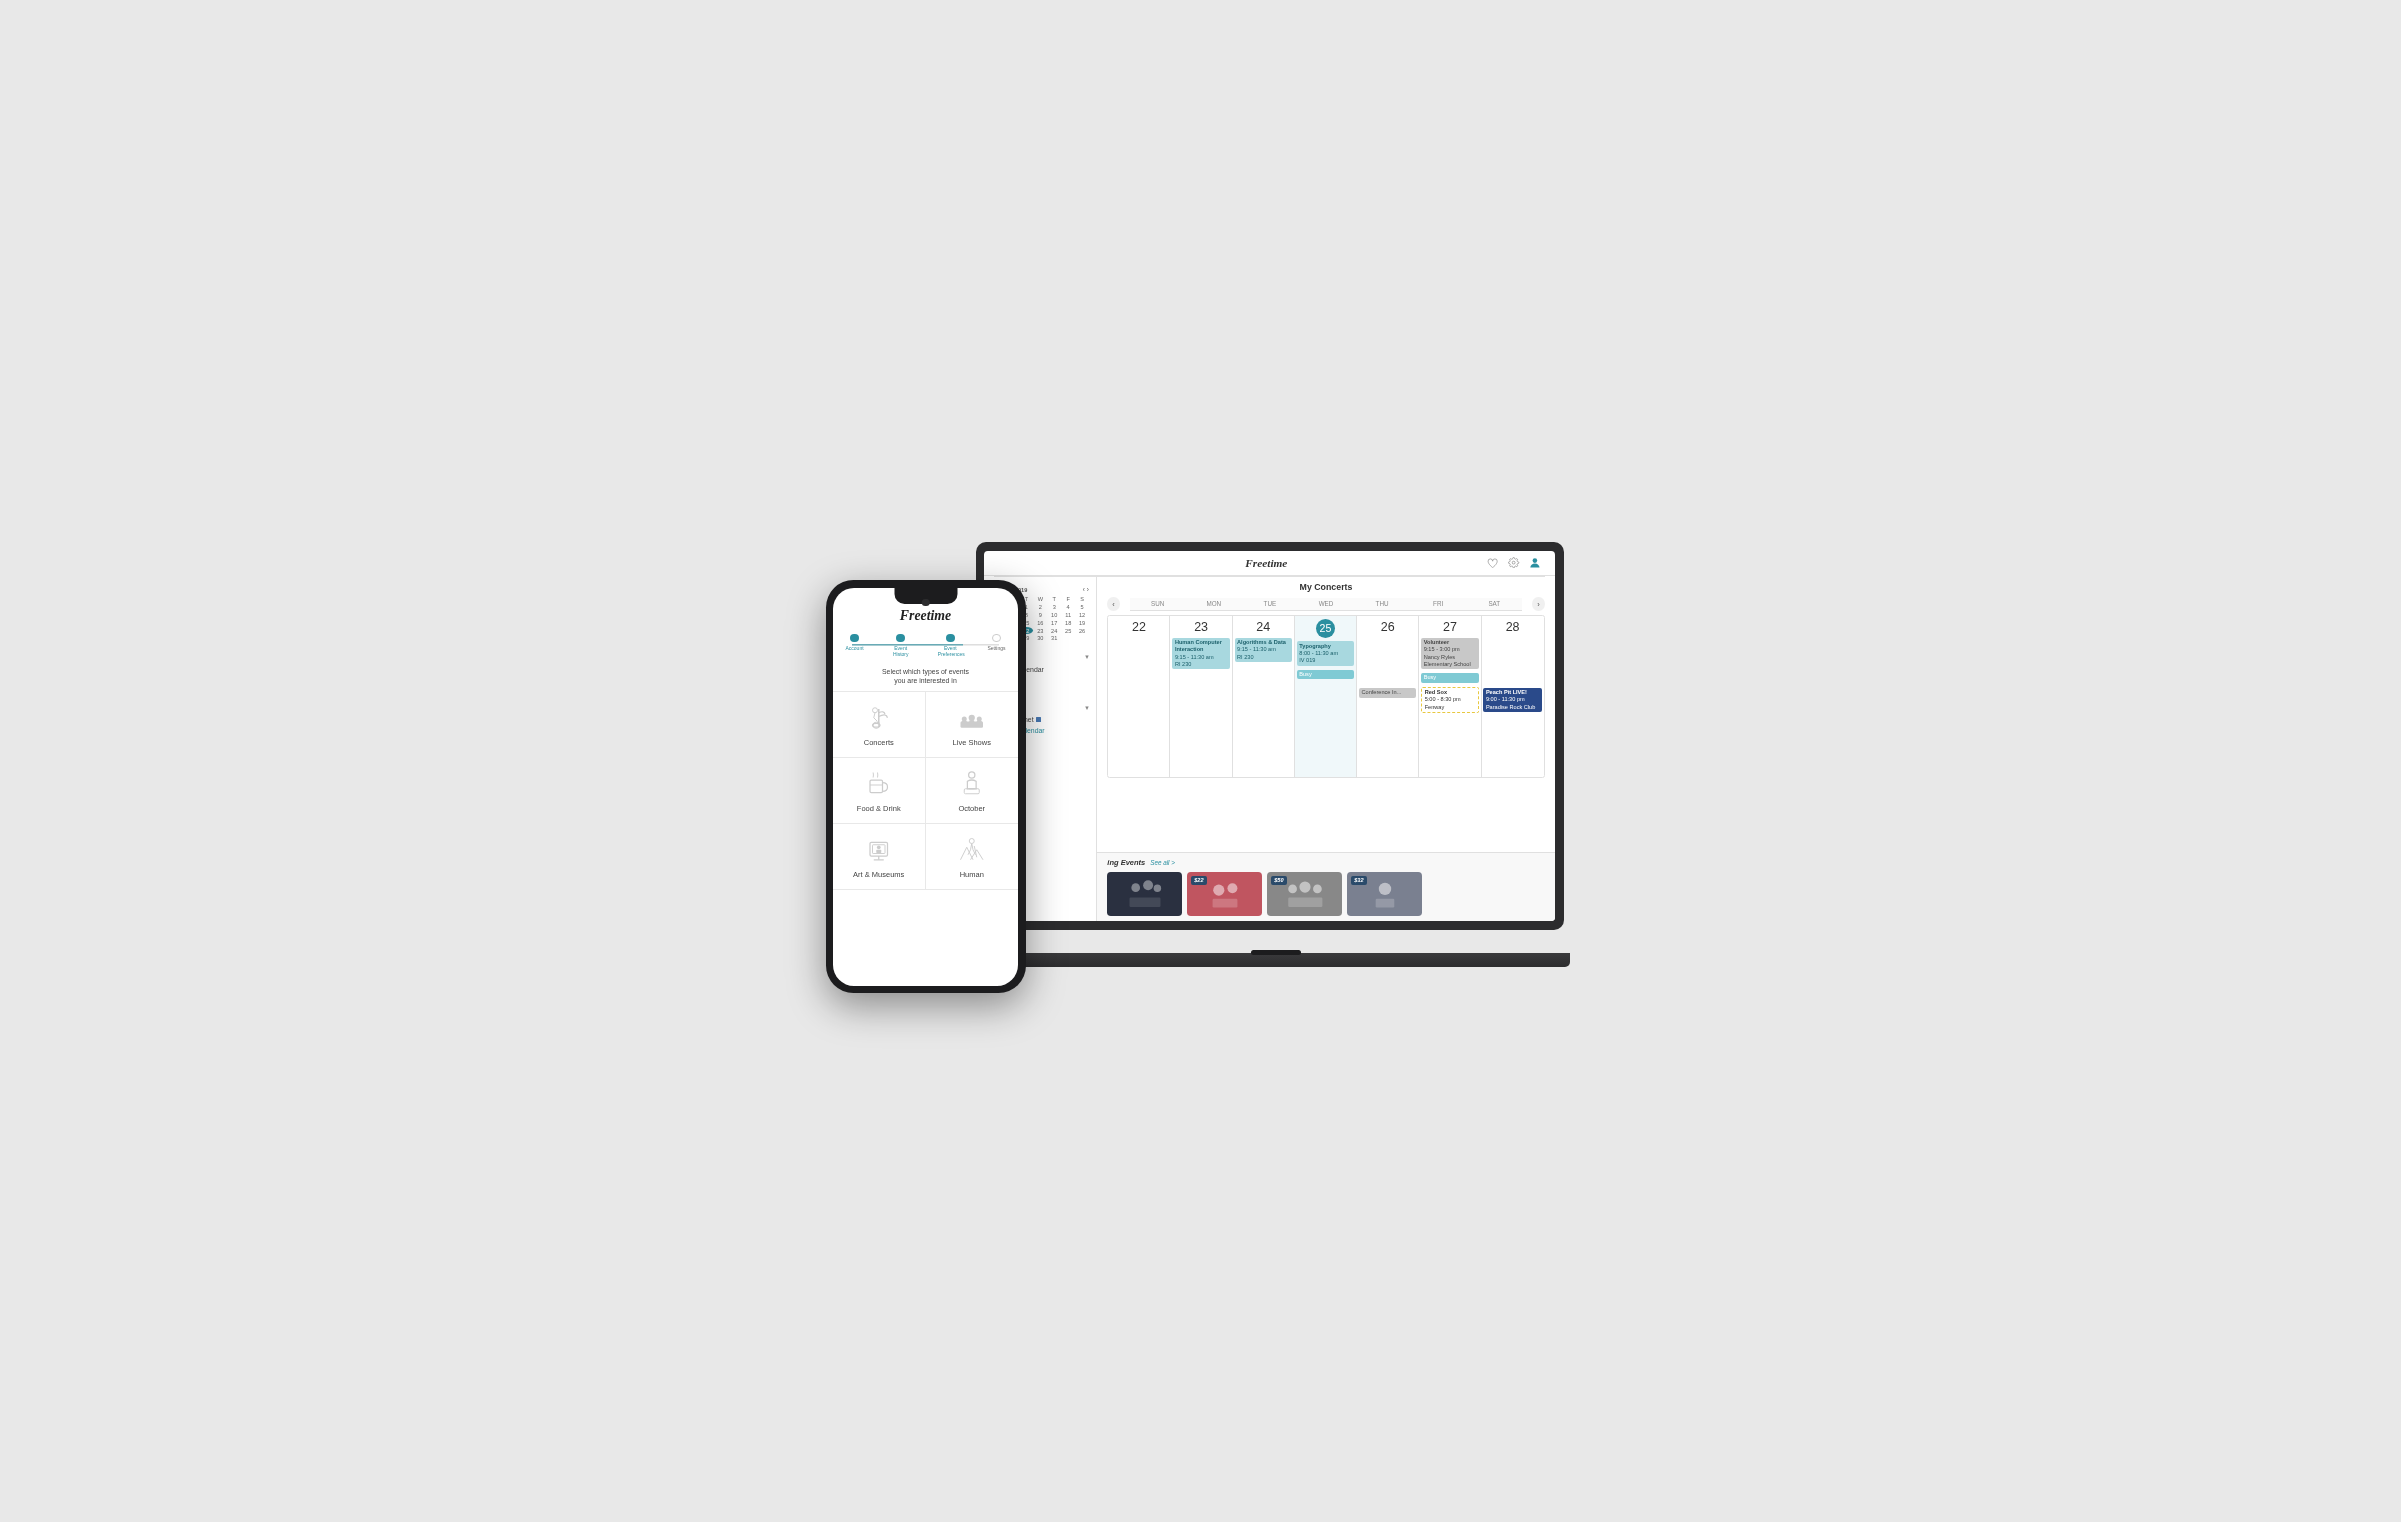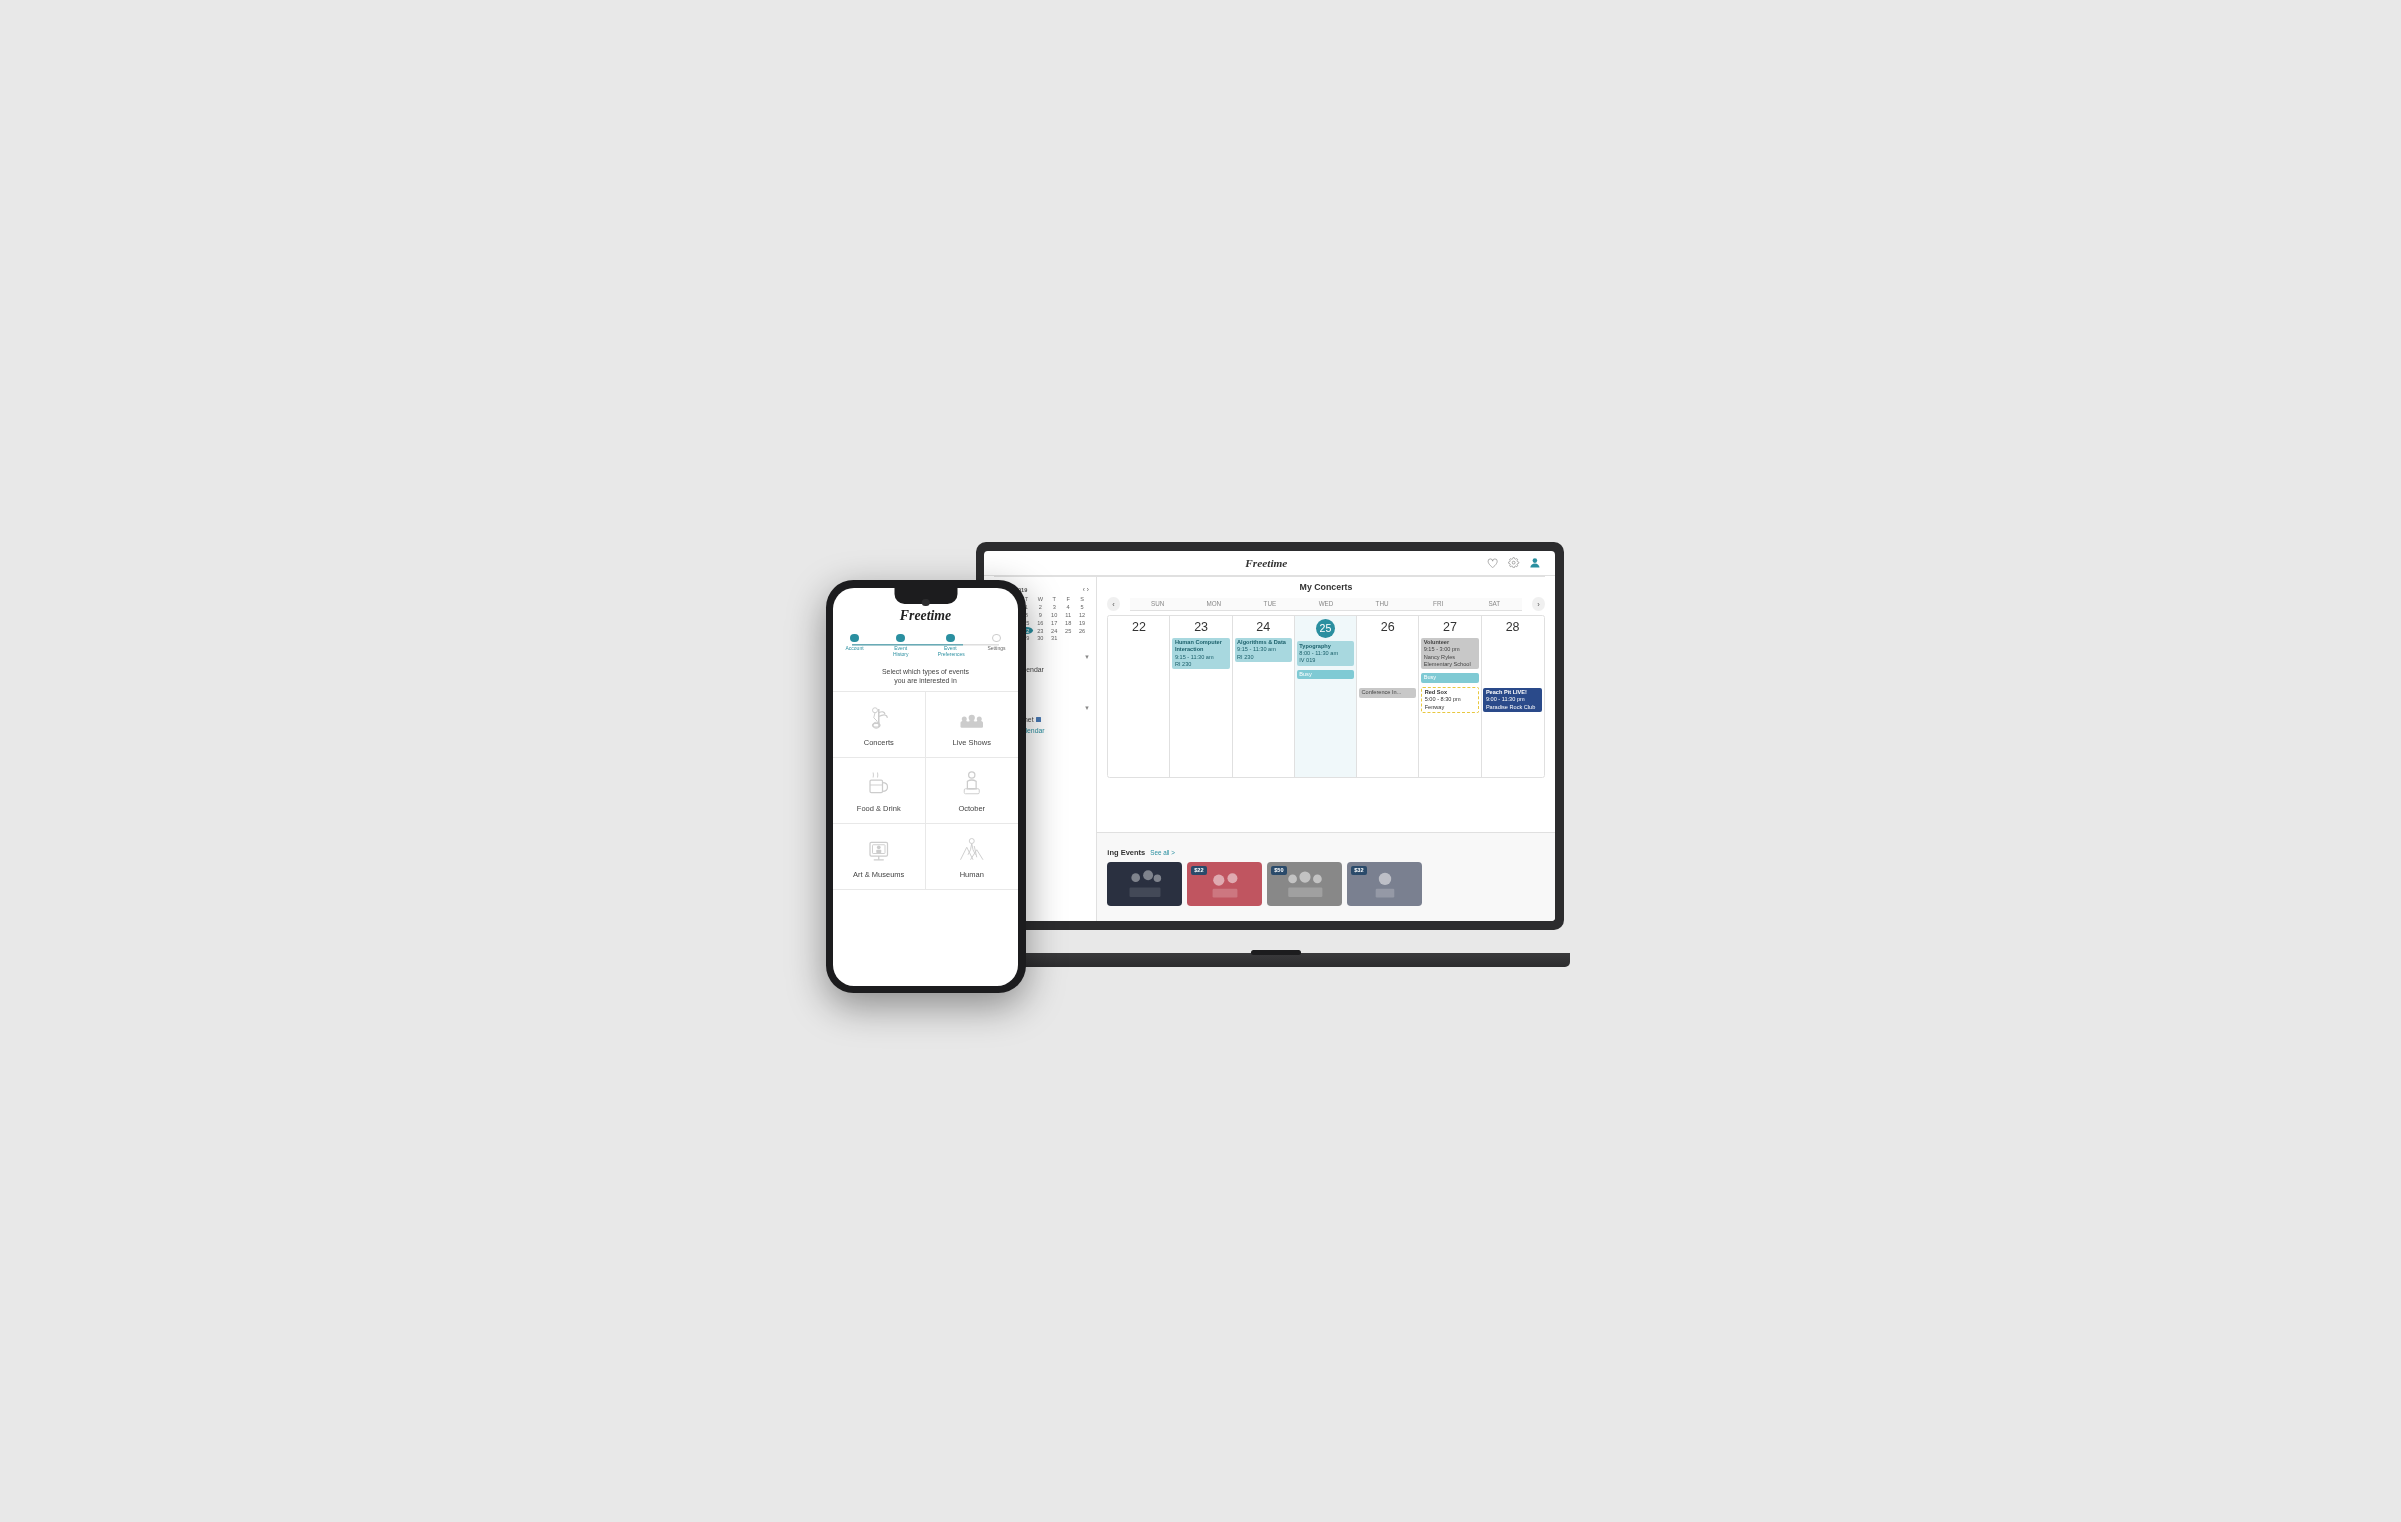--- a/index.html
+++ b/index.html
@@ -235,23 +235,24 @@
     }
 
     .event-teal { background: #a8d8df; color: #1a5f6a; }
     .event-gray { background: #c8c8c8; color: #444; }
     .event-dashed { border: 0.6px dashed #e8c840; background: #fff; color: #333; }
     .event-dark-blue { background: #2a4a8a; color: white; }
     .event-light-teal { background: #7fcad4; color: white; }
 
     
     .events-section {
-      padding: 15px 10px;
+      padding: 5px 10px;
       background: #f8f8f8;
       border-top: 0.6px solid #e0e0e0;
+      font-style: italic;
     }
 
     .events-header {
       display: flex;
       align-items: center;
       gap: 5px;
       margin-bottom: 5px;
     }
 
     .events-title {

